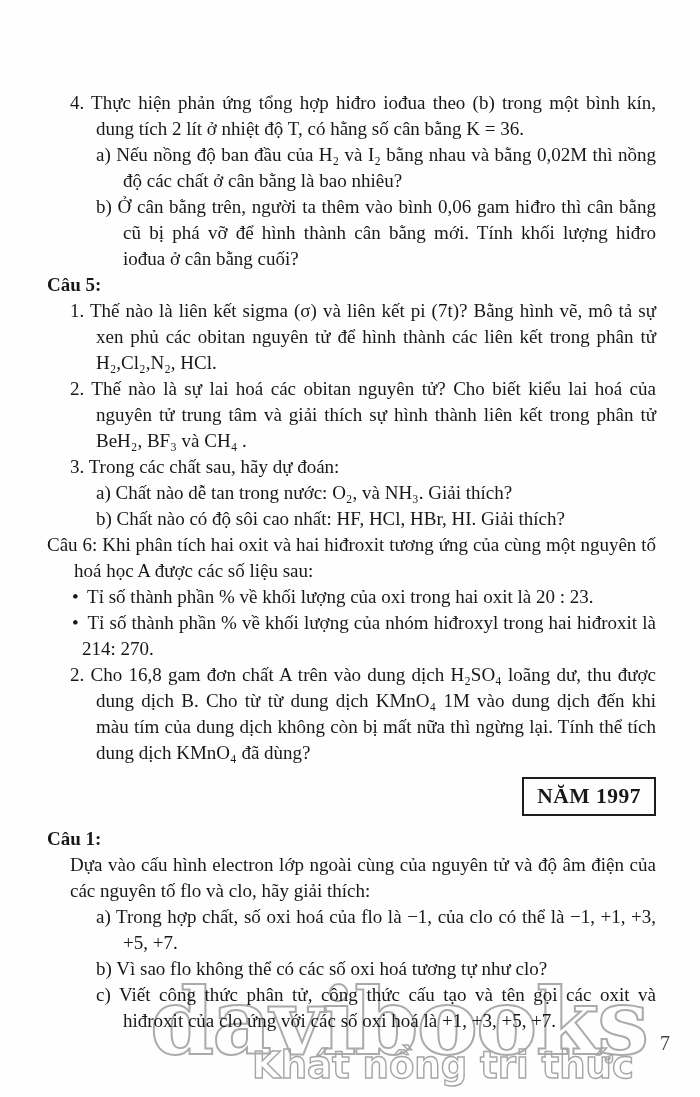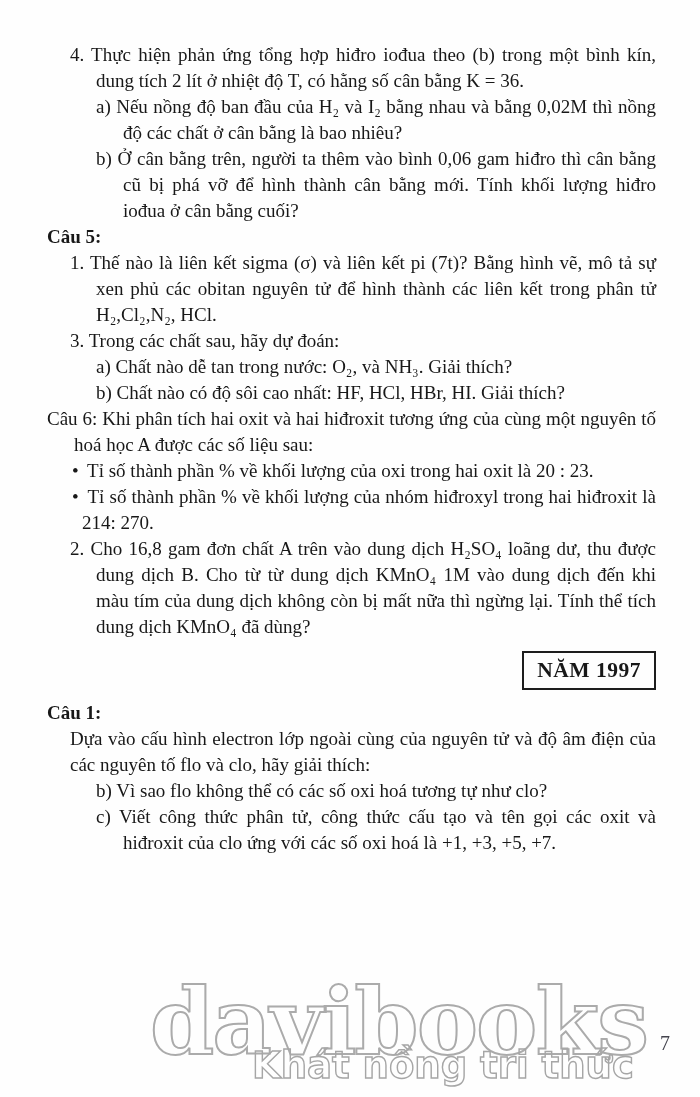--- a/index.html
+++ b/index.html
@@ -8,21 +8,21 @@
     background:#fefefe;
     font-family:"Liberation Serif","DejaVu Serif",serif;
     color:#181818;
     position:relative;
     overflow:hidden;
   }
   .page{position:absolute;inset:0;}
   .content{
     position:relative;z-index:1;
     padding:42px 44px 0 47px;
-    font-size:19px;line-height:26px;
+    font-size:19px;line-height:26px;margin-top:48px;
   }
   .qitem{margin-left:23px;padding-left:26px;text-indent:-26px;text-align:justify;}
   .subitem{margin-left:49px;padding-left:27px;text-indent:-27px;text-align:justify;}
   .cauhead{font-weight:bold;}
   .caupara{padding-left:27px;text-indent:-27px;text-align:justify;}
   .caupara .caulabel{font-weight:normal;}
   .bullet{margin-left:25px;padding-left:10px;text-indent:-10px;text-align:justify;}
   .blt{padding-right:4px;}
   .intro1{margin-left:23px;text-align:justify;font-family:Liberation Serif, serif;}
   .yearwrap{text-align:right;margin:11px 0 10px 0;}
@@ -82,20 +82,24 @@
       <span>b)</span>
       <span>Ở cân bằng trên, người ta thêm vào bình 0,06 gam hiđro thì cân bằng cũ bị phá vỡ để hình thành cân bằng mới. Tính khối lượng hiđro iođua ở cân bằng cuối?</span>
     </div>
 
     <div class="cauhead">Câu 5:</div>
     <div class="qitem">
       <span>1.</span>
       <span>Thế nào là liên kết sigma (σ) và liên kết pi (7t)? Bằng hình vẽ, mô tả sự xen phủ các obitan nguyên tử để hình thành các liên kết trong phân tử H₂,Cl₂,N₂, HCl.</span>
     </div>
     <div class="qitem">
+      <span>2.</span>
+      <span>Thế nào là sự lai hoá các obitan nguyên tử? Cho biết kiểu lai hoá của nguyên tử trung tâm và giải thích sự hình thành liên kết trong phân tử BeH₂, BF₃ và CH₄ .</span>
+    </div>
+    <div class="qitem">
       <span>3.</span>
       <span>Trong các chất sau, hãy dự đoán:</span>
     </div>
     <div class="subitem">
       <span>a)</span>
       <span>Chất nào dễ tan trong nước: O₂, và NH₃. Giải thích?</span>
     </div>
     <div class="subitem">
       <span>b)</span>
       <span>Chất nào có độ sôi cao nhất: HF, HCl, HBr, HI. Giải thích?</span>
@@ -118,20 +122,24 @@
       <span>Cho 16,8 gam đơn chất A trên vào dung dịch H₂SO₄ loãng dư, thu được dung dịch B. Cho từ từ dung dịch KMnO₄ 1M vào dung dịch đến khi màu tím của dung dịch không còn bị mất nữa thì ngừng lại. Tính thể tích dung dịch KMnO₄ đã dùng?</span>
     </div>
 
     <div class="yearwrap">
       <span class="yearbox">NĂM 1997</span>
     </div>
 
     <div class="cauhead">Câu 1:</div>
     <div class="intro1">Dựa vào cấu hình electron lớp ngoài cùng của nguyên tử và độ âm điện của các nguyên tố flo và clo, hãy giải thích:</div>
     <div class="subitem">
+      <span>a)</span>
+      <span>Trong hợp chất, số oxi hoá của flo là −1, của clo có thể là −1, +1, +3, +5, +7.</span>
+    </div>
+    <div class="subitem">
       <span>b)</span>
       <span>Vì sao flo không thể có các số oxi hoá tương tự như clo?</span>
     </div>
     <div class="subitem">
       <span>c)</span>
       <span>Viết công thức phân tử, công thức cấu tạo và tên gọi các oxit và hiđroxit của clo ứng với các số oxi hoá là +1, +3, +5, +7.</span>
     </div>
 
   </div>
 

